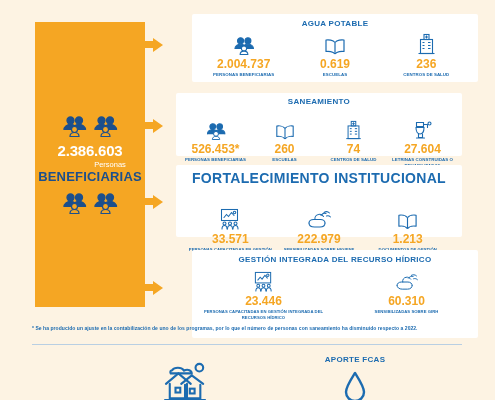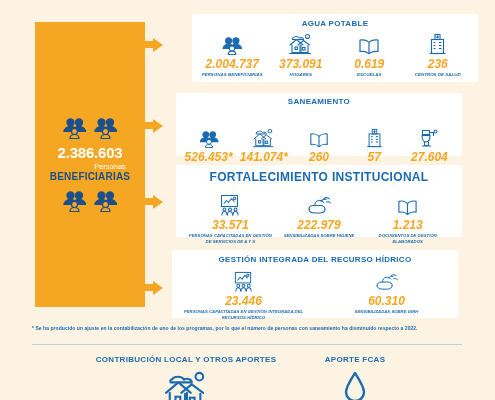--- a/index.html
+++ b/index.html
@@ -37,21 +37,21 @@
   }
   .op-sub1 {
     color: #ffffff;
     font-size: 7.5px;
     text-align: center;
     margin-top: 1px;
     margin-left: 40px;
   }
   .op-sub2 {
     color: #1c4f8c;
-    font-size: 10px;
+    font-size: 13px;
     font-weight: bold;
     text-align: center;
     letter-spacing: 0.2px;
   }
   .op-spacer { height: 8px; }
 
   
   .arrow {
     position: absolute;
     width: 0; height: 0;
@@ -82,21 +82,20 @@
     justify-content: space-around;
     align-items: flex-start;
     width: 100%;
   }
   .stat {
     display: flex;
     flex-direction: column;
     align-items: center;
     text-align: center;
     flex: 1;
-    font-style: italic;
   }
   .stat-icon { height: 24px; display: flex; align-items: flex-end; justify-content: center; }
   .stat-num {
     color: #f5a623;
     font-weight: bold;
     font-size: 12px;
     margin-top: 2px;
     white-space: nowrap;
   }
   .stat-lab {
@@ -245,39 +244,20 @@
             <g fill="#ffffff" stroke="#1c6bb0" stroke-width="2.4">
               <circle cx="27" cy="29" r="6"></circle>
               <path d="M18 43c0-5 4-8 9-8s9 3 9 8z"></path>
             </g>
           </svg>
         </div>
         <div class="stat-num">2.004.737</div>
         <div class="stat-lab">PERSONAS BENEFICIARIAS</div>
       </div>
 
-      <div class="stat">
-        <div class="stat-icon">
-          <svg width="25" height="22" viewBox="0 0 50 44">
-            <g fill="none" stroke="#1c6bb0" stroke-width="2.2" stroke-linecap="round">
-              <path d="M10 10c3-4 10-4 13 0 4-2 8 0 8 3H9c-1-2 0-3 1-3z"></path>
-              <circle cx="39" cy="7" r="4"></circle>
-              <path d="M4 24L17 13l13 11"></path>
-              <path d="M8 24v15h18V24"></path>
-              <path d="M20 24L31 15l12 9"></path>
-              <path d="M24 25v14h16V25"></path>
-              <rect x="14" y="28" width="5" height="5"></rect>
-              <rect x="29" y="29" width="5" height="5"></rect>
-              <path d="M3 41h42"></path>
-            </g>
-          </svg>
-        </div>
-        <div class="stat-num">373.091</div>
-        <div class="stat-lab">HOGARES</div>
-      </div>
 
       <div class="stat">
         <div class="stat-icon">
           <svg width="22" height="17" viewBox="0 0 44 34">
             <g fill="none" stroke="#1c6bb0" stroke-width="2.4" stroke-linejoin="round">
               <path d="M22 9C18 4 9 3 4 4v23c5-1 14 0 18 5"></path>
               <path d="M22 9c4-5 13-6 18-5v23c-5-1-14 0-18 5"></path>
               <path d="M22 9v23"></path>
             </g>
           </svg>
@@ -299,21 +279,21 @@
           </svg>
         </div>
         <div class="stat-num">236</div>
         <div class="stat-lab">CENTROS DE SALUD</div>
       </div>
 
     </div>
   </div>
 
   <div class="card" style="left:176px; top:93px; width:286px; height:63px; padding:4px 5px;">
-    <div class="card-title" style="font-size:8px; margin-bottom:18px;">SANEAMIENTO</div>
+    <div class="card-title" style="font-size:8px; margin-bottom:10px;">SANEAMIENTO</div>
     <div class="stats">
 
       <div class="stat">
         <div class="stat-icon">
           <svg width="22" height="18" viewBox="0 0 54 44">
             <g stroke="#1c6bb0" stroke-width="2.6">
               <path d="M12 11a7 7 0 1 1 14 0 7 7 0 0 1-14 0z" fill="#1c6bb0"></path>
               <path d="M6 30c0-7 6-11 13-11s13 4 13 11" fill="#1c6bb0"></path>
               <path d="M29 11a7 7 0 1 1 14 0 7 7 0 0 1-14 0z" fill="#1c6bb0"></path>
               <path d="M23 30c0-7 6-11 13-11s13 4 13 11" fill="#1c6bb0"></path>
@@ -321,39 +301,20 @@
             <g fill="#ffffff" stroke="#1c6bb0" stroke-width="2.4">
               <circle cx="27" cy="29" r="6"></circle>
               <path d="M18 43c0-5 4-8 9-8s9 3 9 8z"></path>
             </g>
           </svg>
         </div>
         <div class="stat-num">526.453*</div>
         <div class="stat-lab">PERSONAS BENEFICIARIAS</div>
       </div>
 
-      <div class="stat">
-        <div class="stat-icon">
-          <svg width="23" height="20" viewBox="0 0 50 44">
-            <g fill="none" stroke="#1c6bb0" stroke-width="2.2" stroke-linecap="round">
-              <path d="M10 10c3-4 10-4 13 0 4-2 8 0 8 3H9c-1-2 0-3 1-3z"></path>
-              <circle cx="39" cy="7" r="4"></circle>
-              <path d="M4 24L17 13l13 11"></path>
-              <path d="M8 24v15h18V24"></path>
-              <path d="M20 24L31 15l12 9"></path>
-              <path d="M24 25v14h16V25"></path>
-              <rect x="14" y="28" width="5" height="5"></rect>
-              <rect x="29" y="29" width="5" height="5"></rect>
-              <path d="M3 41h42"></path>
-            </g>
-          </svg>
-        </div>
-        <div class="stat-num">141.074*</div>
-        <div class="stat-lab">HOGARES</div>
-      </div>
 
       <div class="stat">
         <div class="stat-icon">
           <svg width="20" height="16" viewBox="0 0 44 34">
             <g fill="none" stroke="#1c6bb0" stroke-width="2.4" stroke-linejoin="round">
               <path d="M22 9C18 4 9 3 4 4v23c5-1 14 0 18 5"></path>
               <path d="M22 9c4-5 13-6 18-5v23c-5-1-14 0-18 5"></path>
               <path d="M22 9v23"></path>
             </g>
           </svg>
@@ -367,21 +328,21 @@
           <svg width="19" height="20" viewBox="0 0 42 44">
             <g fill="none" stroke="#1c6bb0" stroke-width="2.2">
               <rect x="9" y="13" width="24" height="28"></rect>
               <rect x="16" y="3" width="10" height="10"></rect>
               <path d="M21 5v6M18 8h6" stroke-width="2"></path>
               <path d="M13 19h4M24 19h5M13 25h4M24 25h5M13 31h4M24 31h5"></path>
               <path d="M5 41h32"></path>
             </g>
           </svg>
         </div>
-        <div class="stat-num">57</div>
+        <div class="stat-num">74</div>
         <div class="stat-lab">CENTROS DE SALUD</div>
       </div>
 
       <div class="stat">
         <div class="stat-icon">
           <svg width="22" height="20" viewBox="0 0 44 40">
             <g fill="none" stroke="#1c6bb0" stroke-width="2.2" stroke-linecap="round">
               <path d="M9 5h14v8H9z"></path>
               <path d="M23 9h8M31 9v6"></path>
               <circle cx="35" cy="7" r="3"></circle>
@@ -392,21 +353,21 @@
           </svg>
         </div>
         <div class="stat-num">27.604</div>
         <div class="stat-lab">LETRINAS CONSTRUIDAS O REHABILITADAS</div>
       </div>
 
     </div>
   </div>
 
   <div class="card" style="left:176px; top:165px; width:286px; height:72px; padding:5px 10px;">
-    <div class="card-title" style="font-size:12px; margin-bottom:8px;">FORTALECIMIENTO INSTITUCIONAL</div>
+    <div class="card-title" style="font-size:14px; margin-bottom:20px;">FORTALECIMIENTO INSTITUCIONAL</div>
     <div class="stats">
 
       <div class="stat">
         <div class="stat-icon">
           <svg width="24" height="22" viewBox="0 0 48 44">
             <g fill="none" stroke="#1c6bb0" stroke-width="2.1" stroke-linecap="round">
               <rect x="7" y="3" width="32" height="22"></rect>
               <path d="M12 19l5-6 4 4 6-8 5 6"></path>
               <circle cx="33" cy="9" r="2.5"></circle>
               <circle cx="13" cy="31" r="3"></circle>
@@ -449,21 +410,21 @@
             </g>
           </svg>
         </div>
         <div class="stat-num">1.213</div>
         <div class="stat-lab" style="font-size:4.2px;">DOCUMENTOS DE GESTIÓN ELABORADOS</div>
       </div>
 
     </div>
   </div>
 
-  <div class="card" style="left:172px; top:250px; width:286px; height:68px; padding:5px 0;">
+  <div class="card" style="left:192px; top:250px; width:286px; height:88px; padding:5px 0;">
     <div class="card-title" style="font-size:8px; margin-bottom:4px;">GESTIÓN INTEGRADA DEL RECURSO HÍDRICO</div>
     <div class="stats">
 
       <div class="stat">
         <div class="stat-icon">
           <svg width="23" height="21" viewBox="0 0 48 44">
             <g fill="none" stroke="#1c6bb0" stroke-width="2.1" stroke-linecap="round">
               <rect x="7" y="3" width="32" height="22"></rect>
               <path d="M12 19l5-6 4 4 6-8 5 6"></path>
               <circle cx="33" cy="9" r="2.5"></circle>
@@ -498,21 +459,20 @@
         <div class="stat-lab" style="font-size:4.2px;">SENSIBILIZADAS SOBRE GIRH</div>
       </div>
 
     </div>
   </div>
 
   <div class="footnote">* Se ha producido un ajuste en la contabilización de uno de los programas, por lo que el número de personas con saneamiento ha disminuido respecto a 2022.</div>
   <div class="divider"></div>
 
   <div class="bottom-block" style="left:86px; top:355px; width:200px;">
-    <div class="bottom-title">CONTRIBUCIÓN LOCAL Y OTROS APORTES</div>
     <div class="bottom-icon">
       <svg width="48" height="42" viewBox="0 0 50 44">
         <g fill="none" stroke="#1c6bb0" stroke-width="2.2" stroke-linecap="round">
           <path d="M10 10c3-4 10-4 13 0 4-2 8 0 8 3H9c-1-2 0-3 1-3z"></path>
           <circle cx="39" cy="7" r="4"></circle>
           <path d="M4 24L17 13l13 11"></path>
           <path d="M8 24v15h18V24"></path>
           <path d="M20 24L31 15l12 9"></path>
           <path d="M24 25v14h16V25"></path>
           <rect x="14" y="28" width="5" height="5"></rect>

